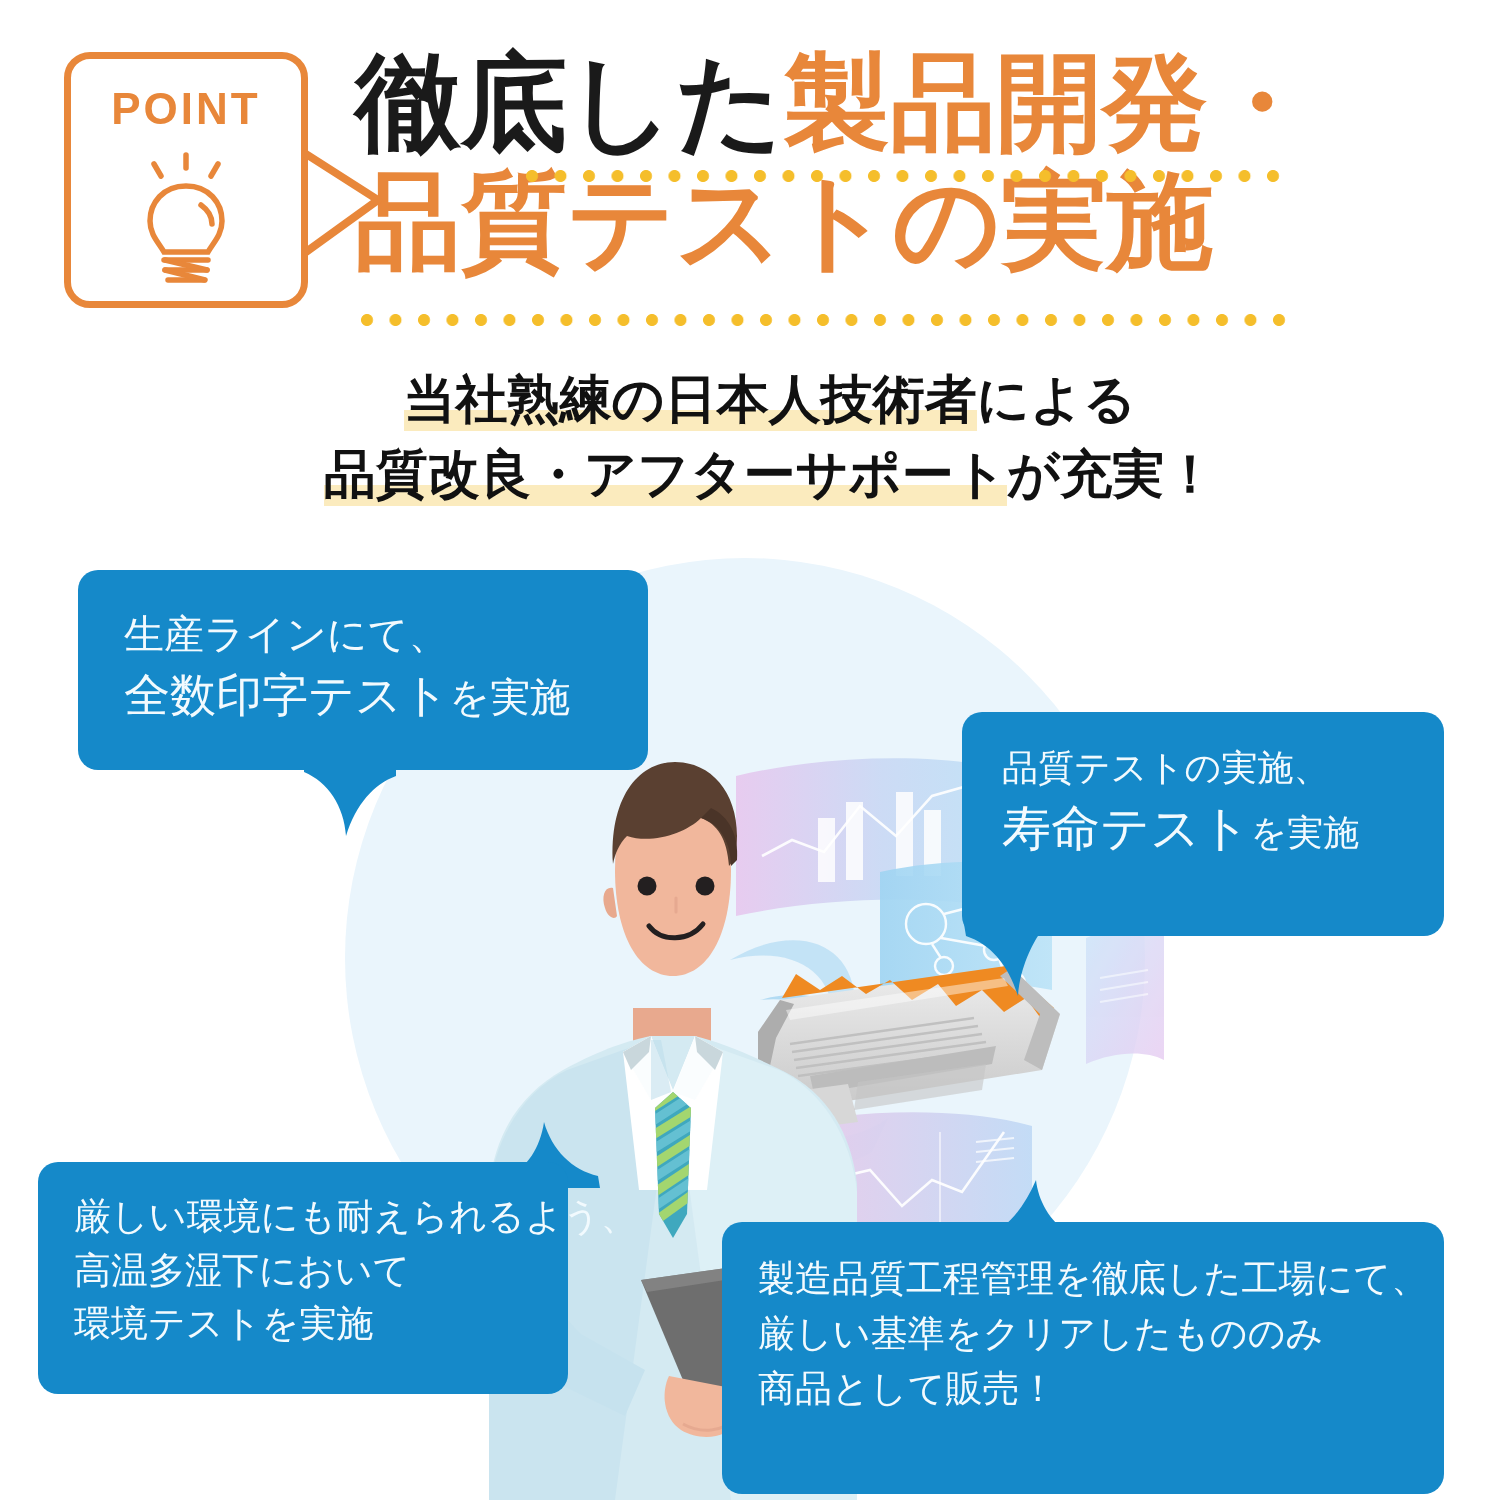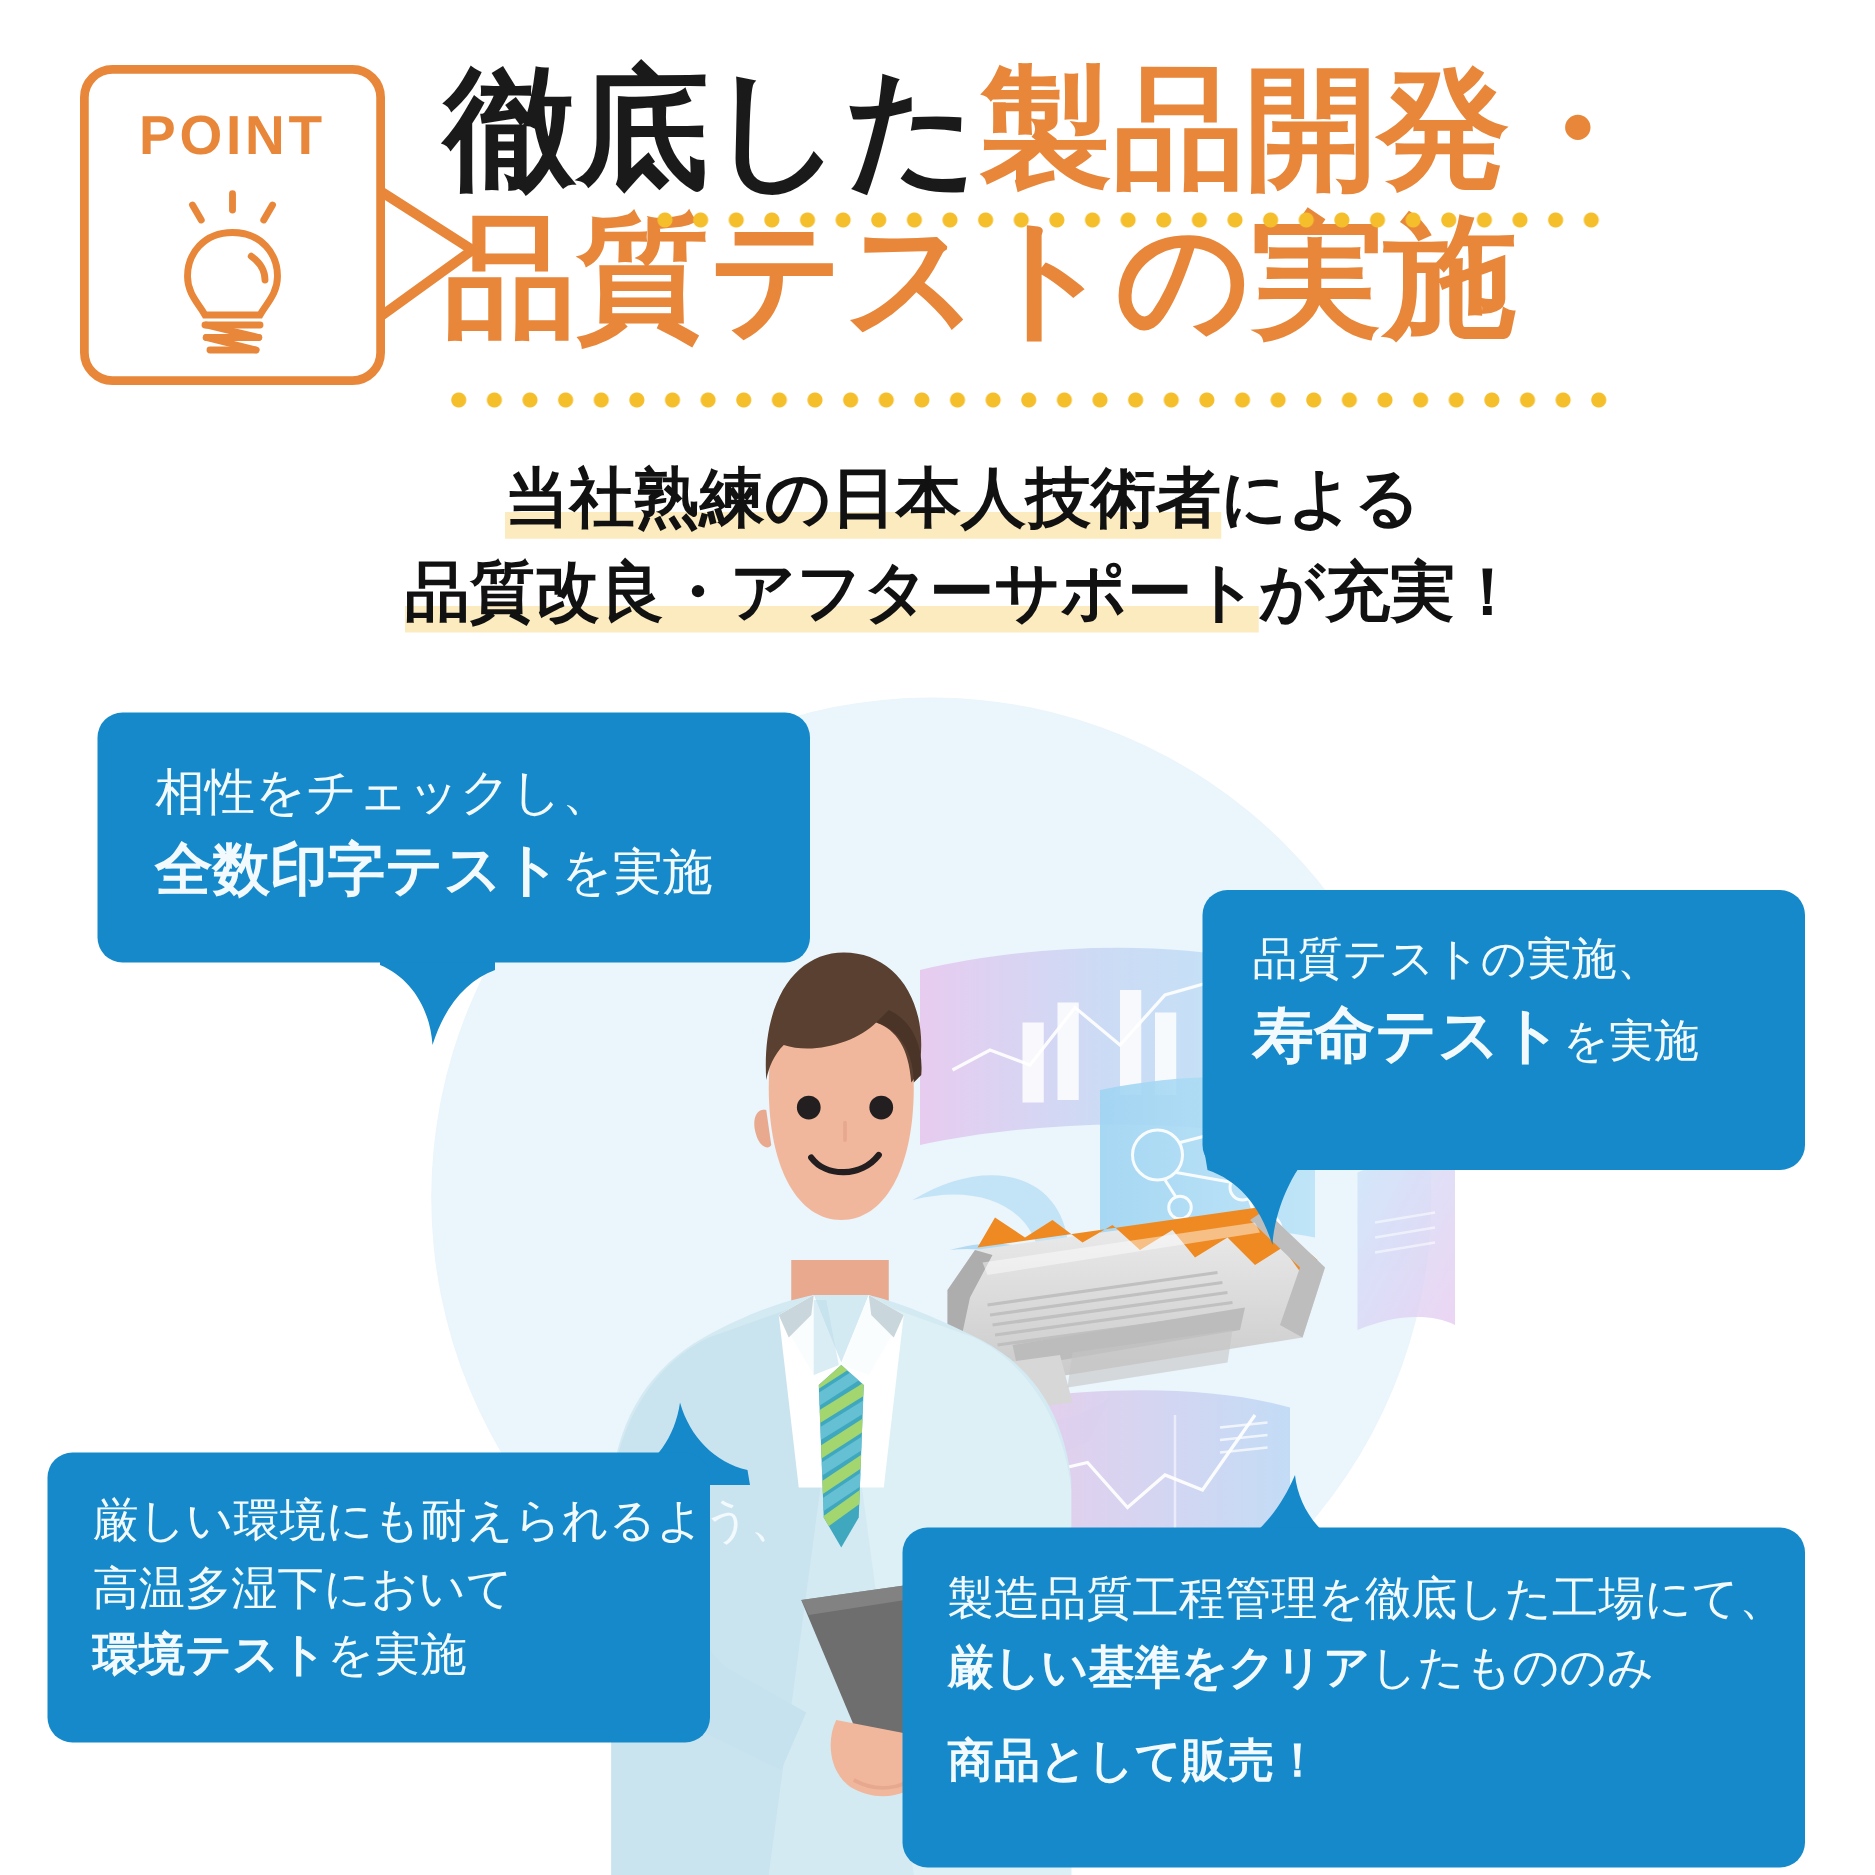--- a/index.html
+++ b/index.html
@@ -136,21 +136,21 @@
     color: #ffffff;
     box-sizing: border-box;
   }
   .bubble .btext {
     font-family: "DejaVu Sans", "Liberation Sans", sans-serif;
     color: #F2FAFE;
     white-space: nowrap;
   }
   .bl { display: block; }
   .bn { font-weight: normal; }
-  .bb { font-weight: bold; margin-top: 20px; }
+  .bb { font-weight: normal; }
 
   #bubble-1 { left: 78px; top: 30px; width: 570px; height: 200px; padding: 36px 0 0 46px; }
   #bubble-1 .btext { font-size: 40px; line-height: 1.42; }
   #bubble-1 .big { font-size: 46px; }
 
   #bubble-2 { left: 962px; top: 172px; width: 482px; height: 224px; padding: 30px 0 0 40px; }
   #bubble-2 .btext { font-size: 36px; line-height: 1.44; }
   #bubble-2 .big { font-size: 49px; }
 
   #bubble-3 { left: 38px; top: 622px; width: 530px; height: 232px; padding: 28px 0 0 36px; }
@@ -390,21 +390,21 @@
       <path d="M228 684 C246 694 268 692 280 678" fill="none" stroke="#E0A088" stroke-width="3" opacity="0.6"></path>
 
       <path d="M34 470 C36 540 60 604 104 644 L170 676 L190 630 L126 594
                C96 566 82 524 80 470 Z" fill="#C6E2EE"></path>
     </svg>
 
     <svg class="tail" style="left:300px;top:222px;width:110px;height:78px" viewBox="0 0 110 78">
       <path d="M4 2 L96 2 L96 14 C74 22 56 42 46 74 C44 44 28 20 4 10 Z" fill="#1589C9"></path>
     </svg>
     <div class="bubble" id="bubble-1">
-      <span class="btext bl bn">相性をチェックし、</span>
+      <span class="btext bl bn">生産ラインにて、</span>
       <span class="btext bl"><span class="bb big">全数印字テスト</span><span class="bn">を実施</span></span>
     </div>
 
     <svg class="tail" style="left:946px;top:382px;width:96px;height:80px" viewBox="0 0 96 80">
       <path d="M92 2 L18 2 L20 14 C44 22 62 42 72 74 C74 44 88 20 92 14 Z" fill="#1589C9"></path>
     </svg>
     <div class="bubble" id="bubble-2">
       <span class="btext bl bn">品質テストの実施、</span>
       <span class="btext bl"><span class="bb big">寿命テスト</span><span class="bn">を実施</span></span>
     </div>

